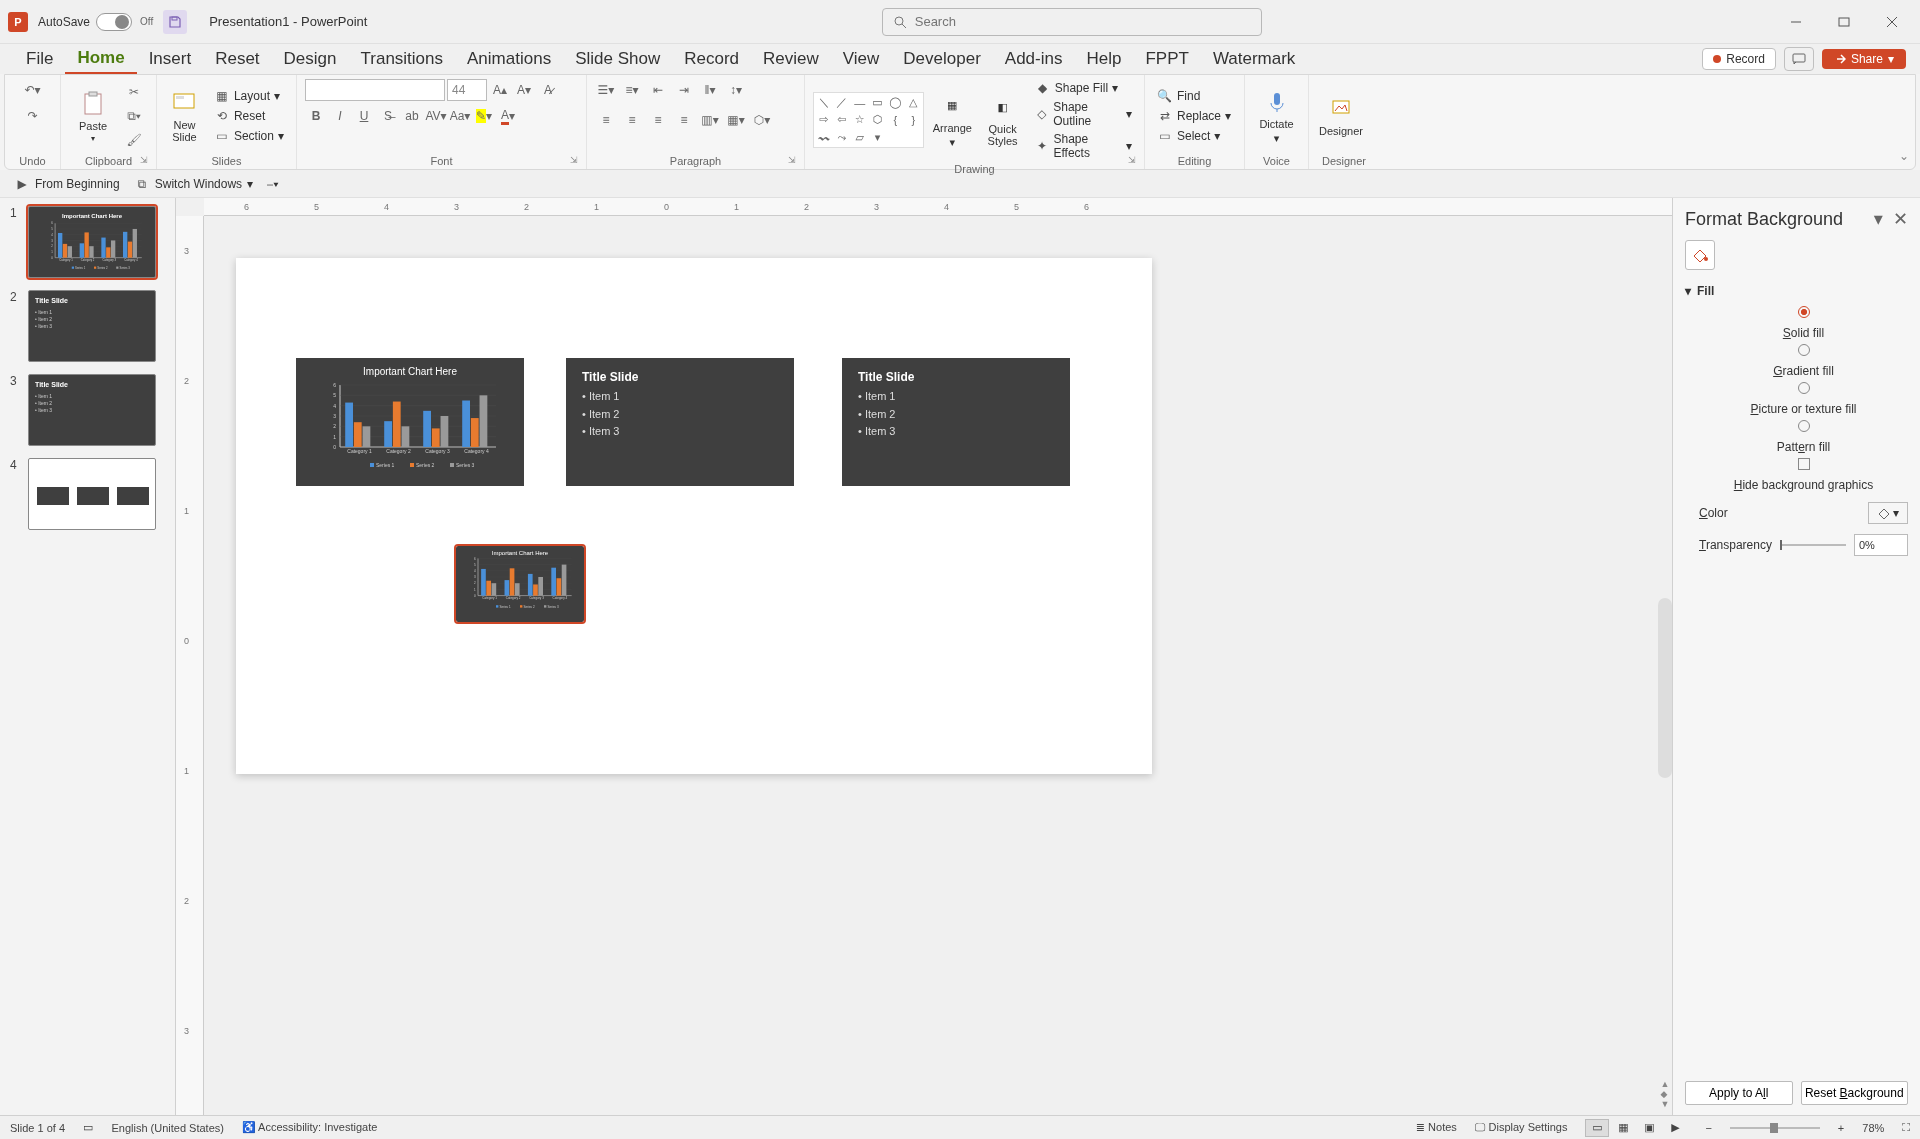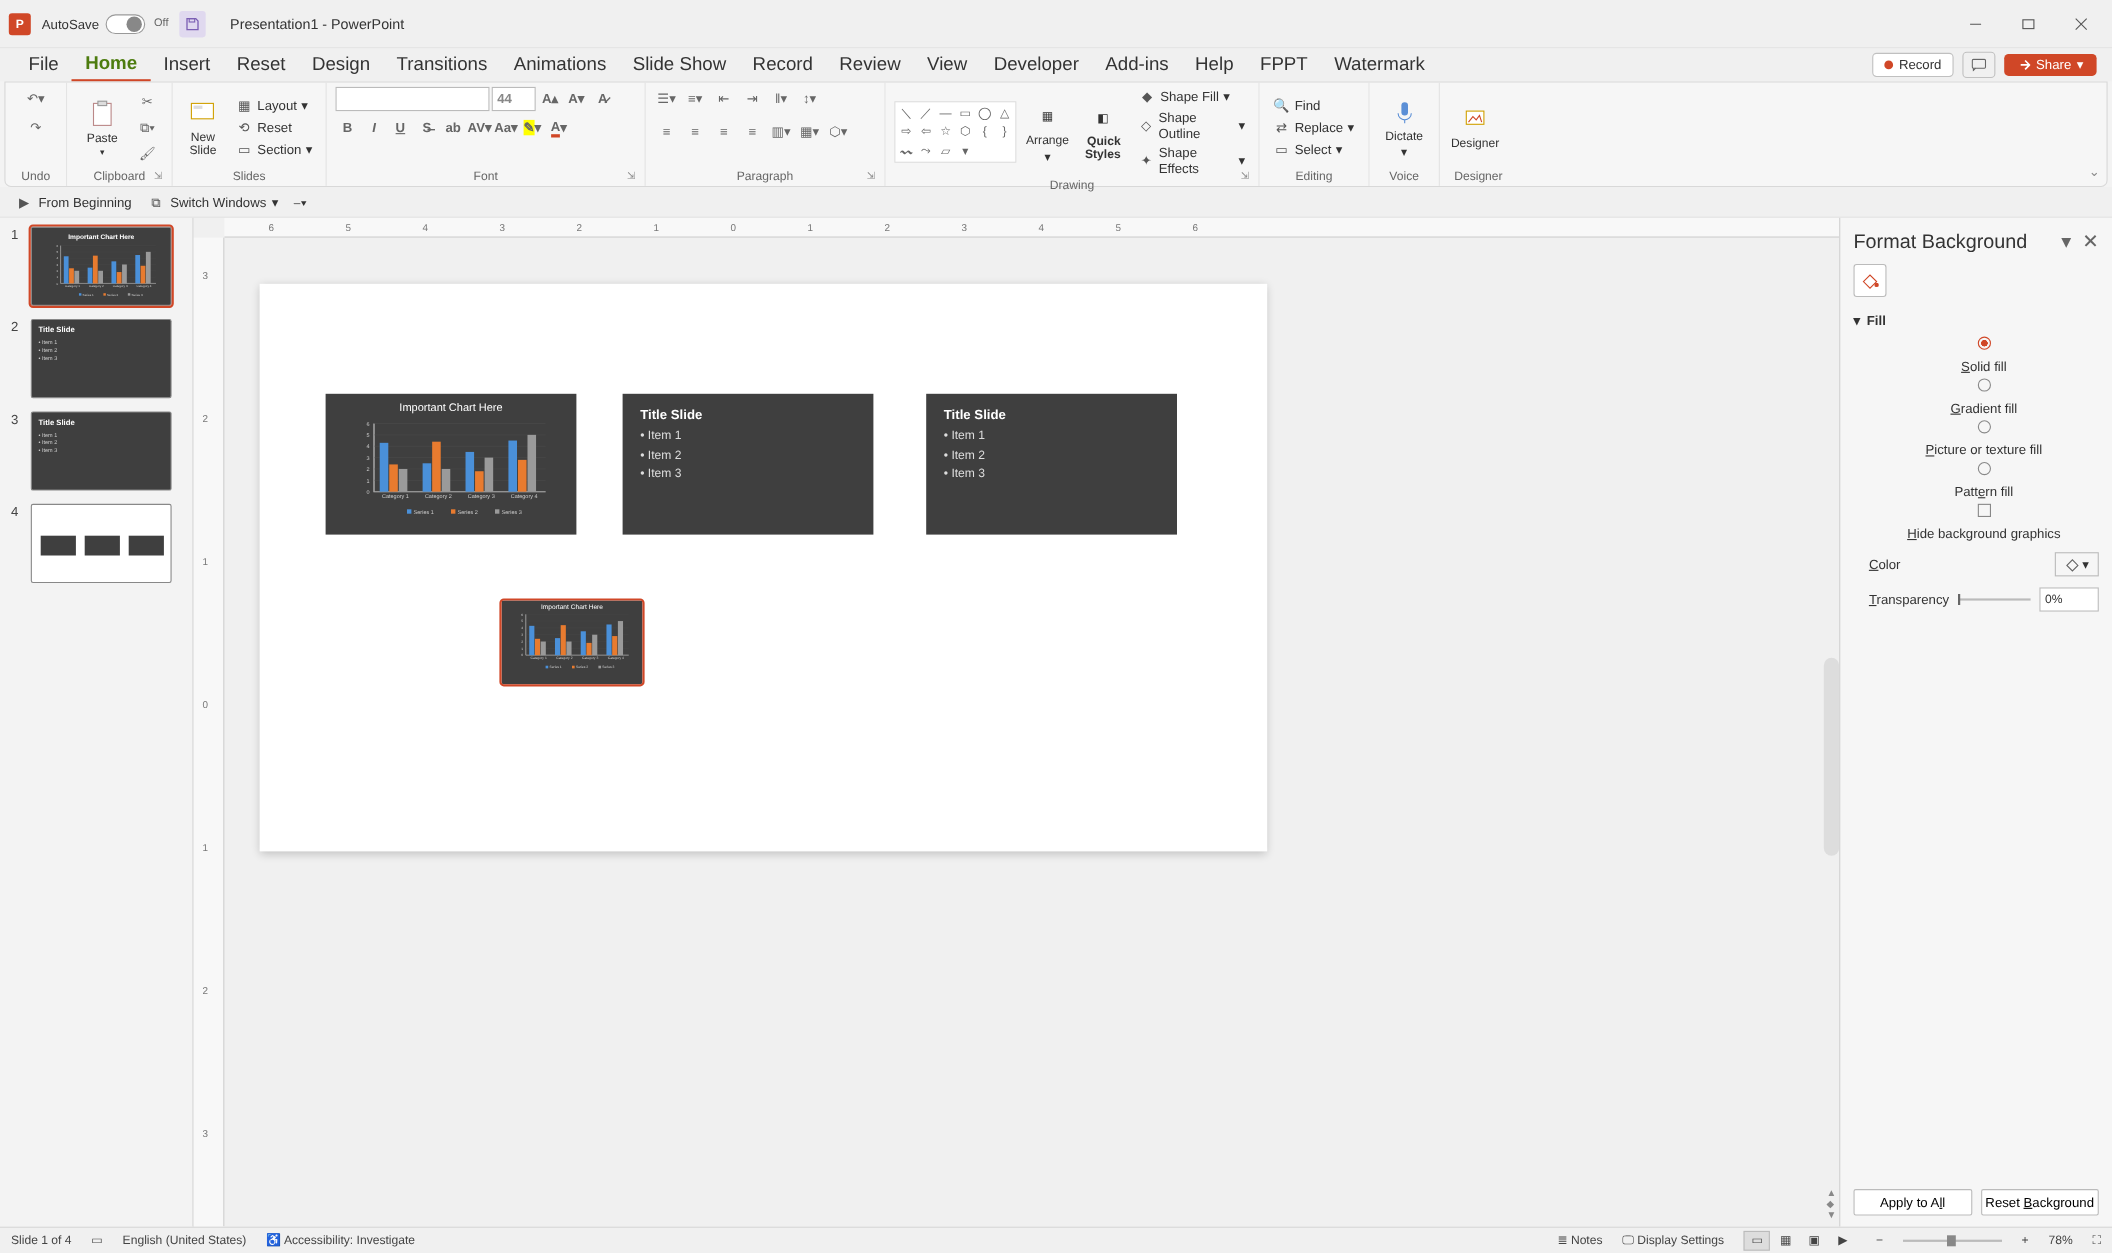--- a/index.html
+++ b/index.html
@@ -120,20 +120,29 @@
     <div class="toggle"></div>
     <span class="toggle-label">Off</span>
   </div>
   <div class="qat-btn">
     <svg width="14" height="14" viewBox="0 0 14 14">
         <path d="M2 2h8l2 2v8H2z" fill="none" stroke="#7b5fb3" stroke-width="1.2"></path>
         <rect x="4" y="2" width="5" height="3" fill="none" stroke="#7b5fb3"></rect>
       </svg>
   </div>
   <span class="doc-title">Presentation1 - PowerPoint</span>
+  <div class="search-wrap">
+    <div class="search-box">
+      <svg width="14" height="14" viewBox="0 0 14 14">
+          <circle cx="6" cy="6" r="4" fill="none" stroke="#777"></circle>
+          <line x1="9" y1="9" x2="13" y2="13" stroke="#777"></line>
+        </svg>
+      <input placeholder="Search" style="">
+    </div>
+  </div>
   <div class="win-btns">
     <div class="win-btn">
         <svg width="12" height="12">
           <line x1="1" y1="6" x2="11" y2="6" stroke="#555"></line>
         </svg>
       </div>
     <div class="win-btn">
         <svg width="12" height="12">
           <rect x="1" y="2" width="10" height="8" fill="none" stroke="#555"></rect>
         </svg>
@@ -235,21 +244,21 @@
             <span class="mini-ico">⟲</span>
             <span>Reset</span>
           </div>
         <div class="rg-sm"><span class="mini-ico">▭</span><span>Section</span>▾</div>
       </div>
     </div>
     <div class="ribbon-group-label">Slides</div>
   </div>
 
   <div class="ribbon-group" style="width:290px;position:relative;">
-    <div class="ribbon-group-content" style="flex-direction:column;align-items:flex-start;gap:4px;font-weight:bold;">
+    <div class="ribbon-group-content" style="flex-direction:column;align-items:flex-start;gap:4px;">
       <div class="btn-row">
         <div class="font-combo"></div>
         <div class="size-combo">
             <span>44</span>
           </div>
         <div class="fmt-btn">A▴</div>
         <div class="fmt-btn">A▾</div>
         <div class="fmt-btn">A̷</div>
       </div>
       <div class="btn-row">
@@ -317,21 +326,21 @@
         <div class="shape-cell">⤳</div>
         <div class="shape-cell">▱</div>
         <div class="shape-cell">▾</div>
       </div>
       <div class="rg-big-btn">
         <div class="ico">▦</div>
         <span>Arrange</span>▾
       </div>
       <div class="rg-big-btn">
         <div class="ico">◧</div>
-        <span style="white-space:pre-line;text-align:right;font-weight:bold;">Quick
+        <span style="white-space:pre-line;text-align:center;">Quick
 Styles</span>
       </div>
       <div class="rg-sm-row">
         <div class="rg-sm"><span class="mini-ico">◆</span><span>Shape Fill</span>▾</div>
         <div class="rg-sm"><span class="mini-ico">◇</span><span>Shape Outline</span>▾</div>
         <div class="rg-sm"><span class="mini-ico">✦</span><span>Shape Effects</span>▾</div>
       </div>
     </div>
     <div class="ribbon-group-label">Drawing</div>
     <span class="dlg-launch">⇲</span>

